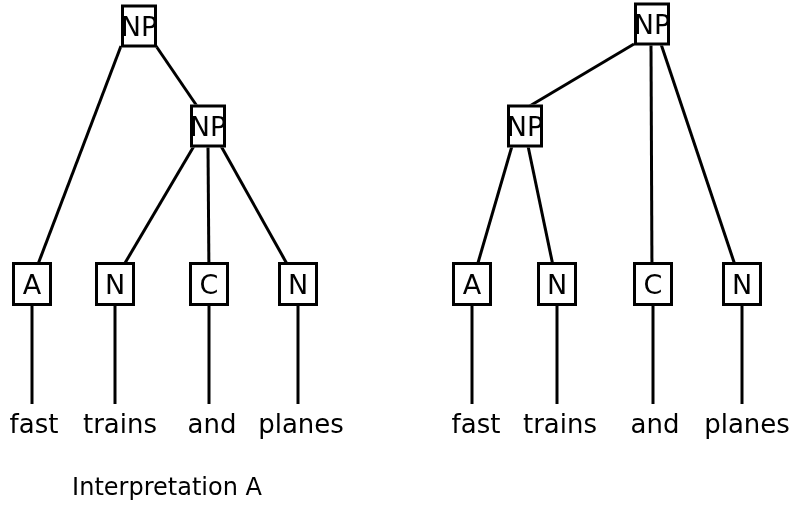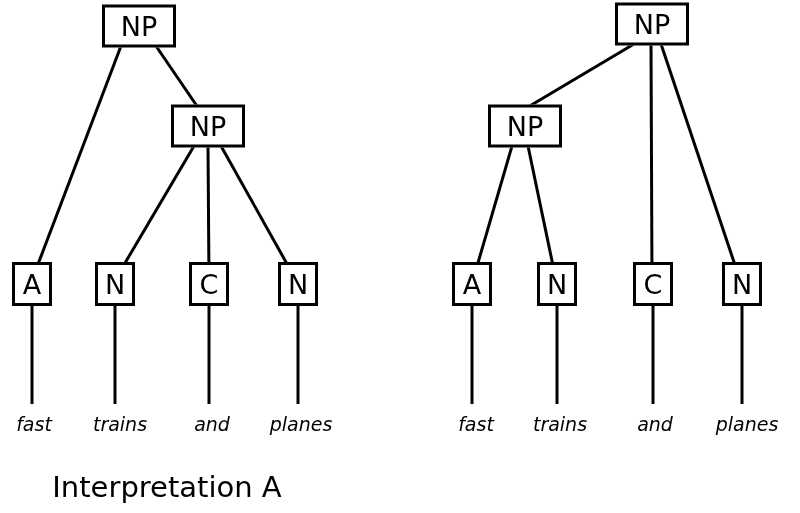--- a/index.html
+++ b/index.html
@@ -27,33 +27,32 @@
     transform: translate(-50%, -50%);
     box-sizing: border-box;
     background: #ffffff;
     border: 3.5px solid #000000;
     display: flex;
     align-items: center;
     justify-content: center;
     font-size: 27px;
     line-height: 1;
   }
-  .node.np { width: 74px; height: 43px; }
+  .node.np { width: 36px; height: 43px; }
   .node.leaf { width: 40px; height: 44px; }
   .word {
     position: absolute;
     transform: translate(-50%, -50%);
-    font-style: italic;
-    font-size: 19px;
+    font-size: 26px;
     white-space: nowrap;
   }
   .caption {
     position: absolute;
     transform: translate(-50%, -50%);
-    font-size: 29px;
+    font-size: 24px;
     white-space: nowrap;
   }
 </style>
 </head>
 <body>
 
 <div class="canvas">
 
   <svg class="edges" viewBox="0 0 800 513" xmlns="http://www.w3.org/2000/svg">
 

